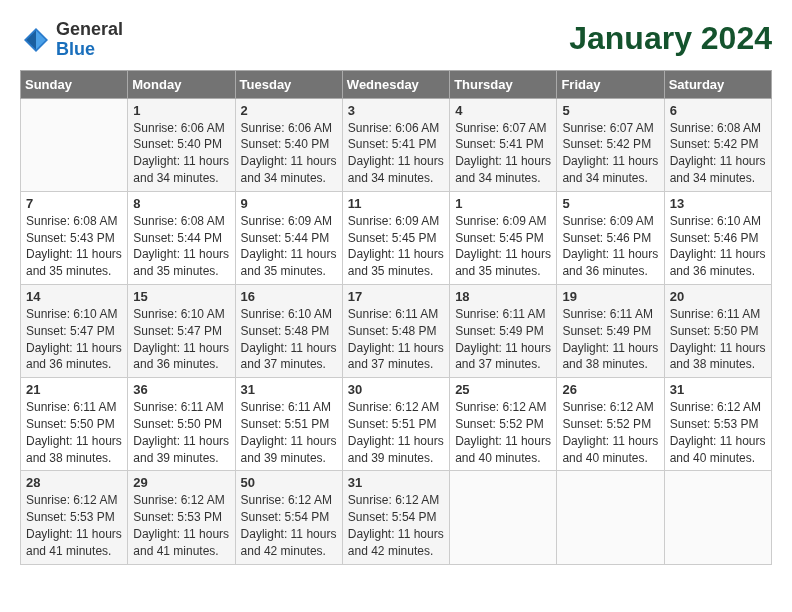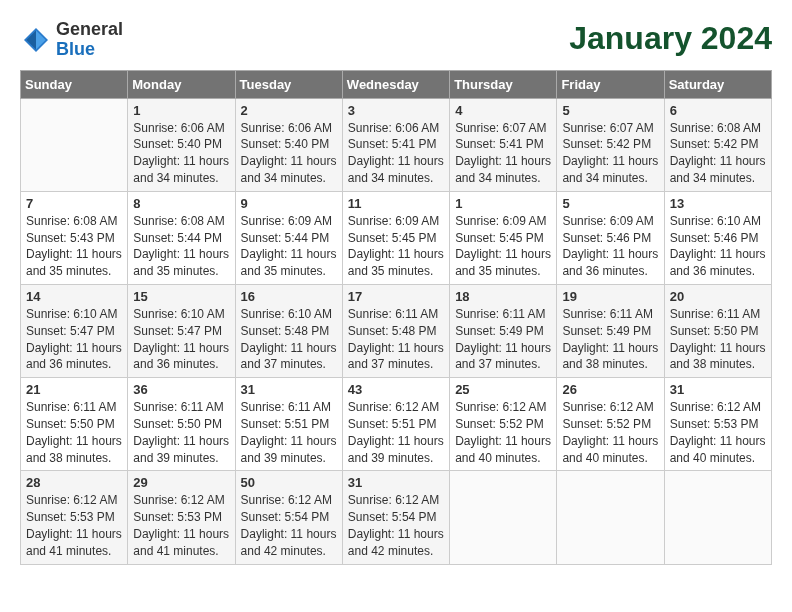--- a/index.html
+++ b/index.html
@@ -260,21 +260,21 @@
           Sunrise: 6:11 AM<br>Sunset: 5:50 PM<br>Daylight: 11 hours and 39 minutes.
         </div>
         </td>
         <td>
           <span class="day-num">31</span>
         <div class="day-info">
           Sunrise: 6:11 AM<br>Sunset: 5:51 PM<br>Daylight: 11 hours and 39 minutes.
         </div>
         </td>
         <td>
-          <span class="day-num">43</span>
+          <span class="day-num">30</span>
         <div class="day-info">
           Sunrise: 6:12 AM<br>Sunset: 5:51 PM<br>Daylight: 11 hours and 39 minutes.
         </div>
         </td>
         <td>
           <span class="day-num">25</span>
         <div class="day-info">
           Sunrise: 6:12 AM<br>Sunset: 5:52 PM<br>Daylight: 11 hours and 40 minutes.
         </div>
         </td>

